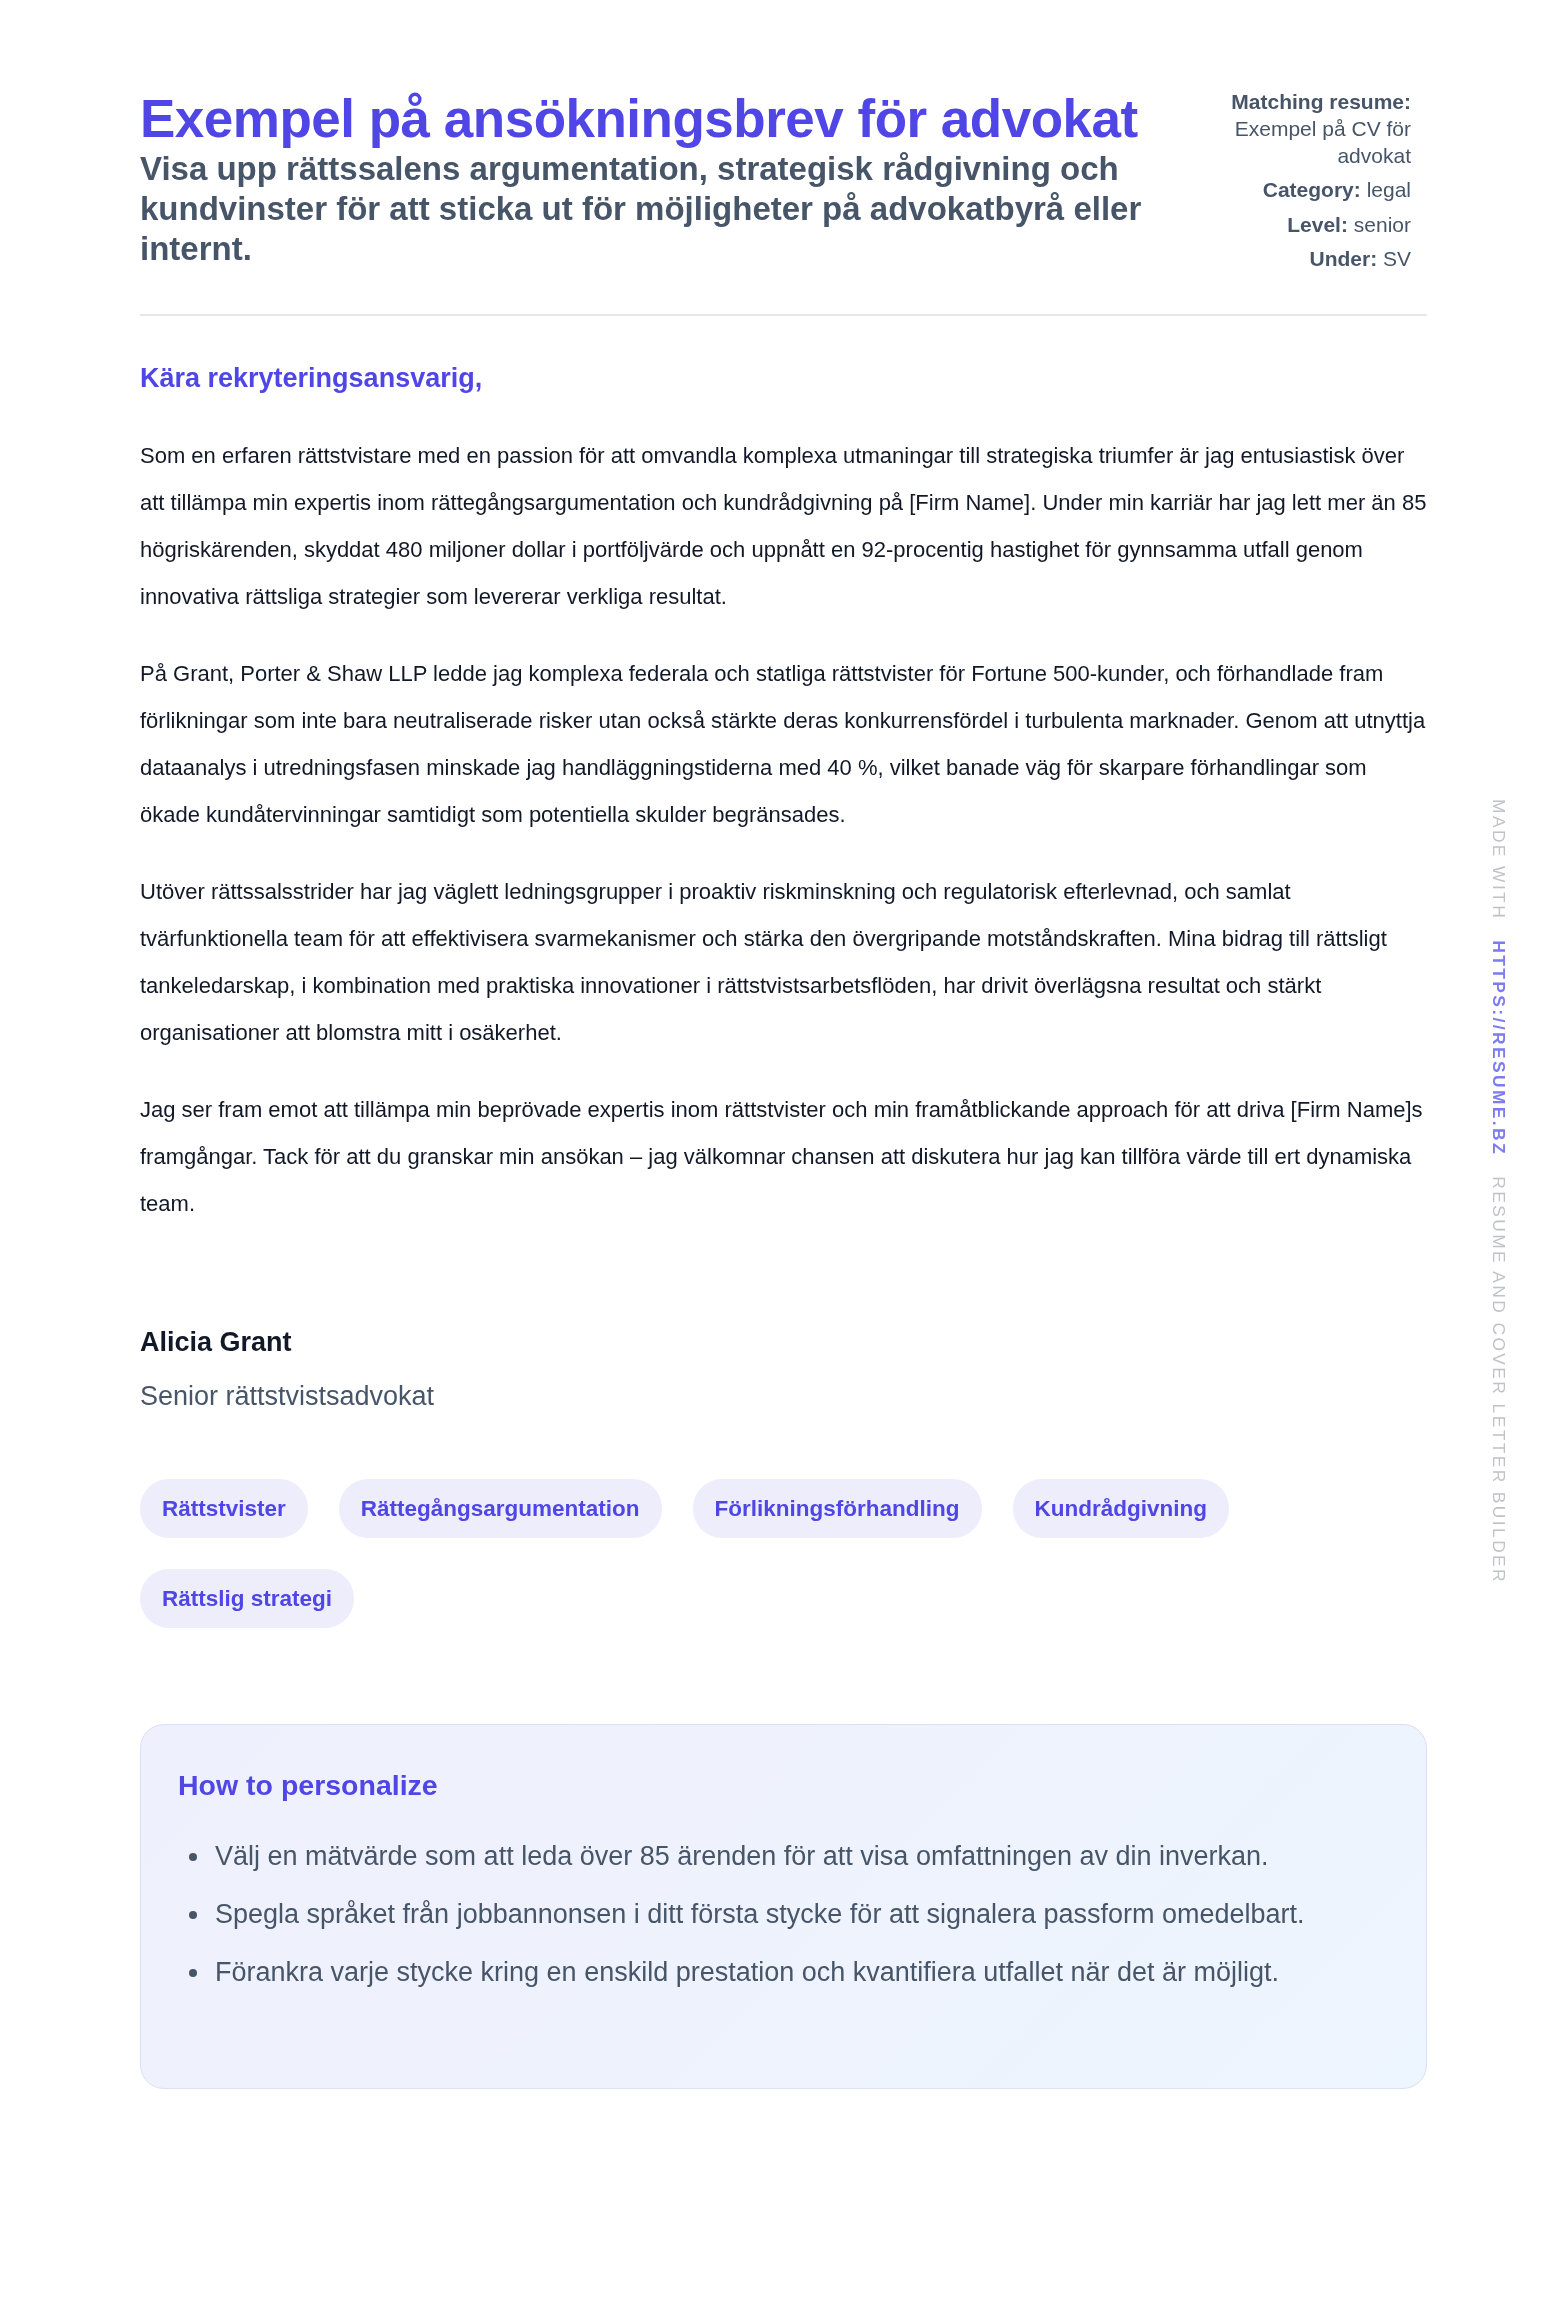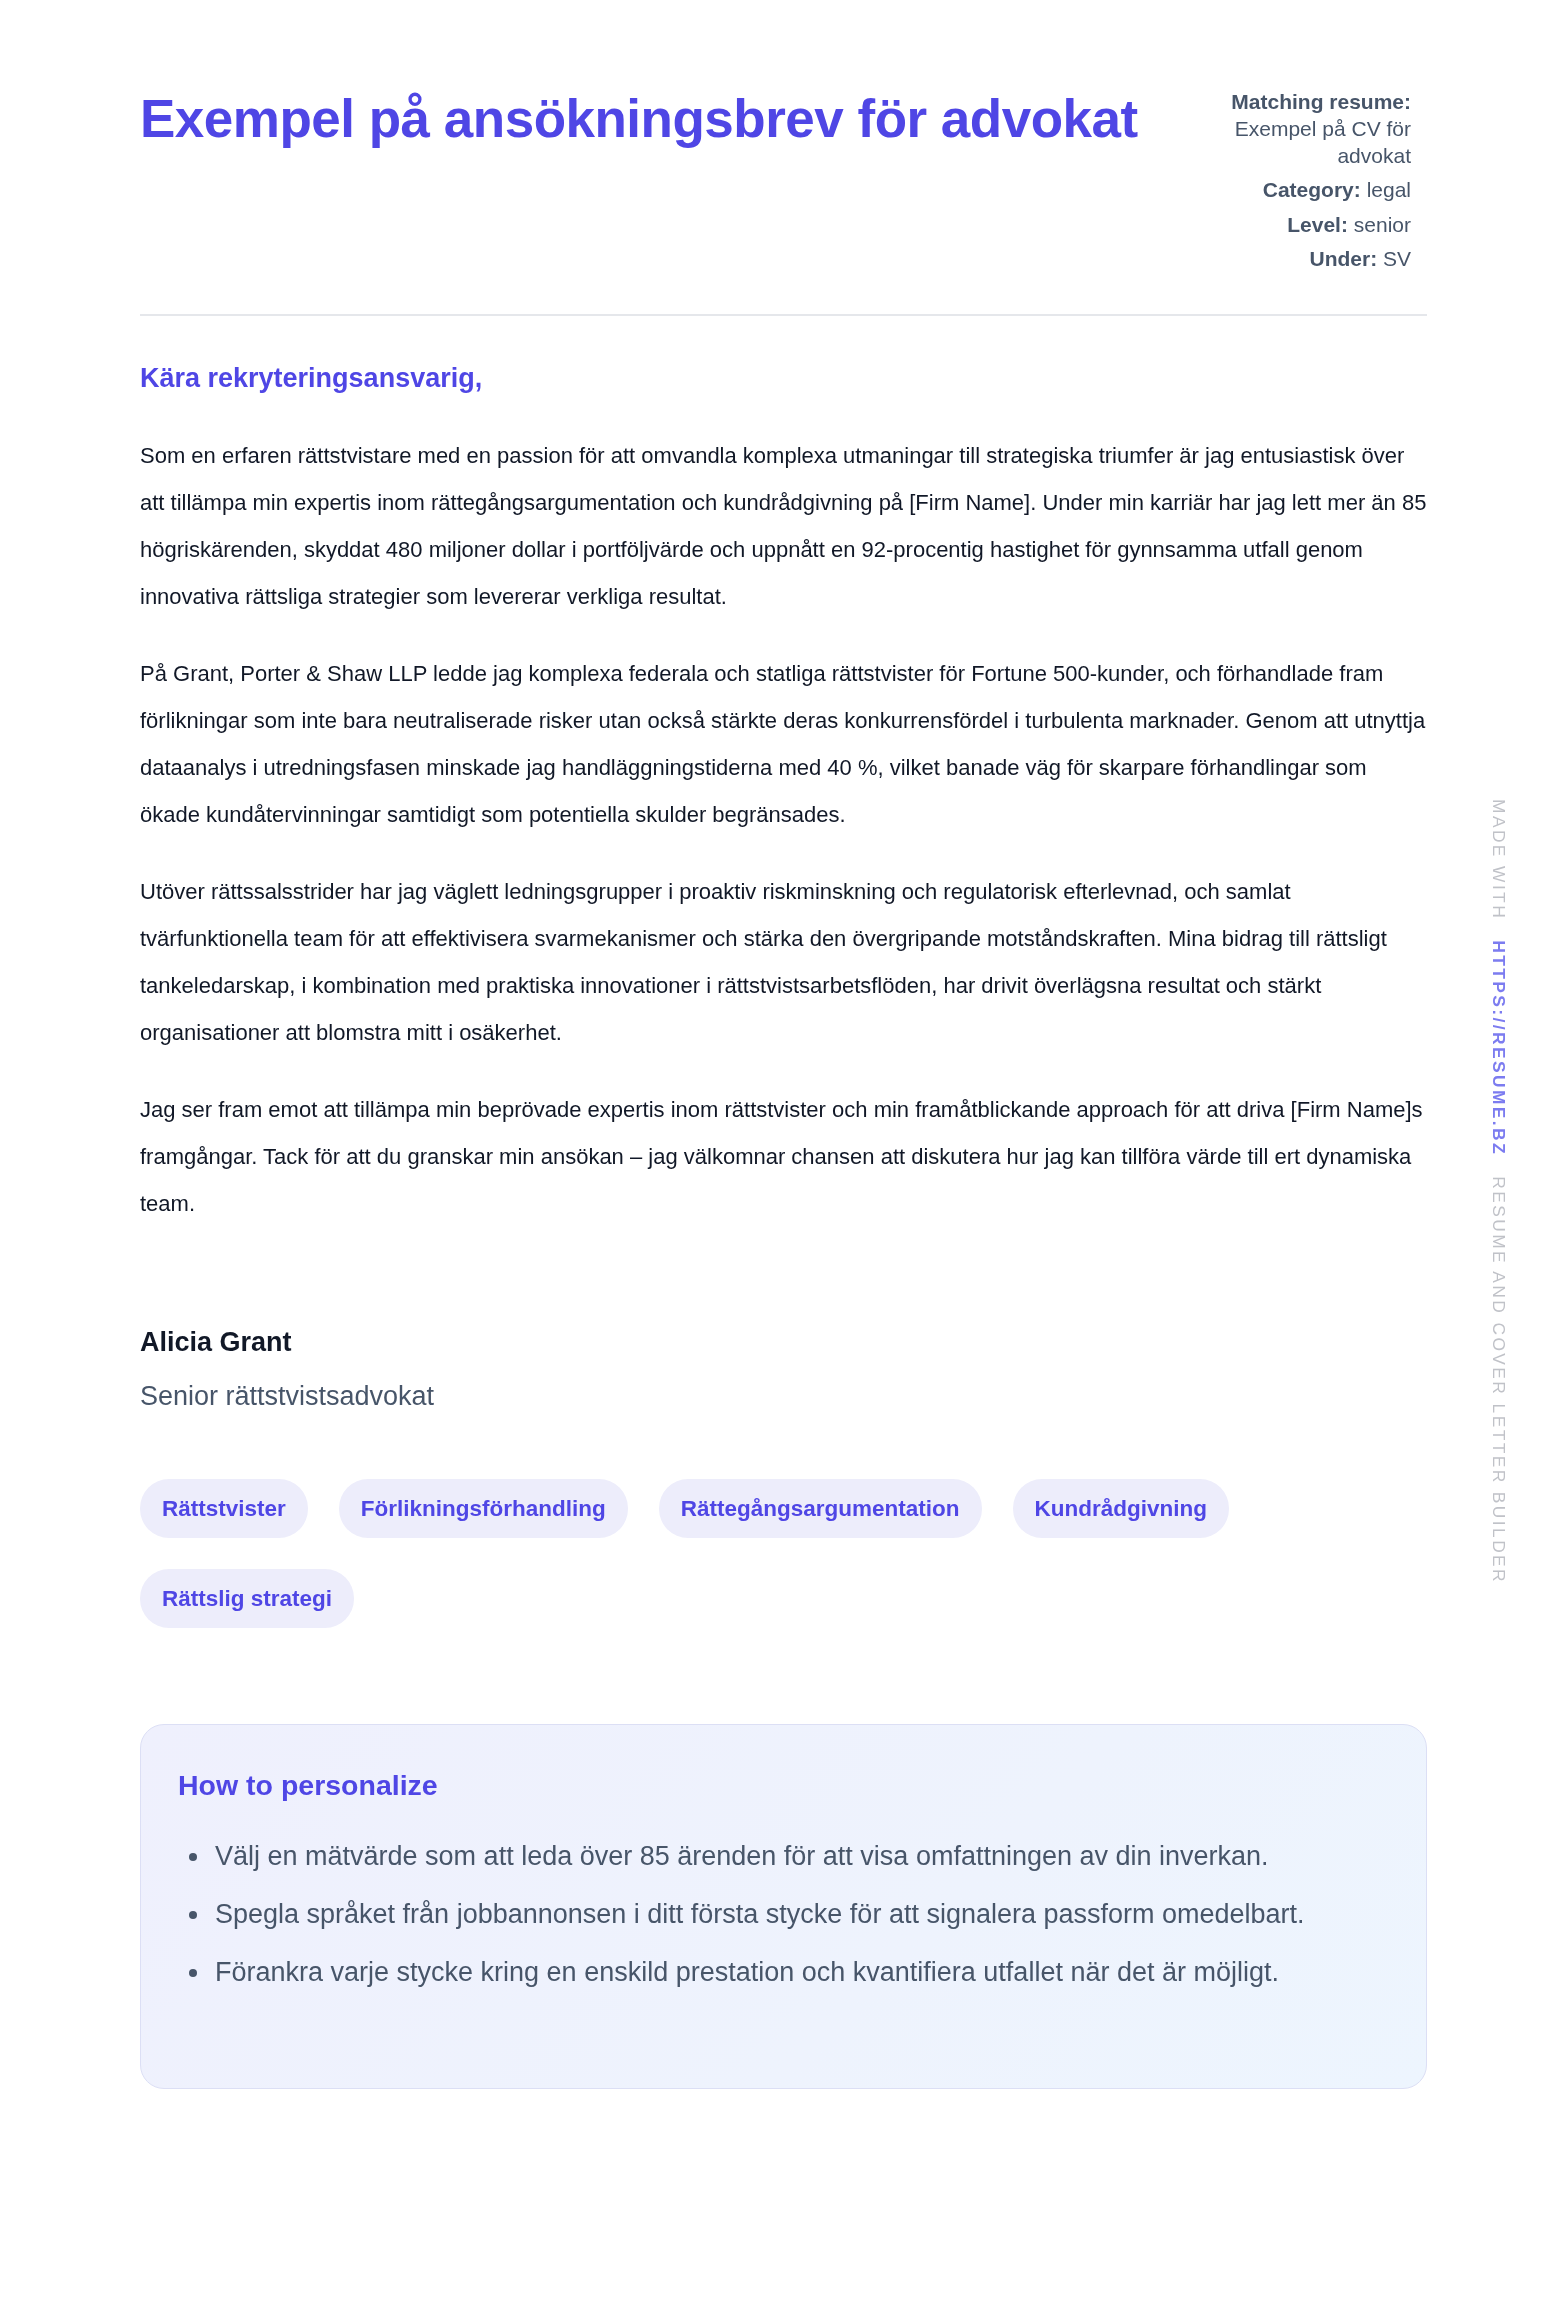--- a/index.html
+++ b/index.html
@@ -156,20 +156,21 @@
     }
   </style>
 </head>
 <body>
 
 <div class="page">
 
   <header class="header">
     <div class="header-left">
       <h1 class="title">Exempel på ansökningsbrev för advokat</h1>
+      <h2 class="subtitle">Visa upp rättssalens argumentation, strategisk rådgivning och kundvinster för att sticka ut för möjligheter på advokatbyrå eller internt.</h2>
     </div>
     <div class="meta">
       <div class="row first">
         <b>Matching resume:</b><br>
         <span>Exempel på CV för advokat</span>
       </div>
       <div class="row">
         <b>Category:</b>
         <span>legal</span>
       </div>
@@ -190,22 +191,22 @@
     <p class="para">På Grant, Porter &amp; Shaw LLP ledde jag komplexa federala och statliga rättstvister för Fortune 500-kunder, och förhandlade fram förlikningar som inte bara neutraliserade risker utan också stärkte deras konkurrensfördel i turbulenta marknader. Genom att utnyttja dataanalys i utredningsfasen minskade jag handläggningstiderna med 40 %, vilket banade väg för skarpare förhandlingar som ökade kundåtervinningar samtidigt som potentiella skulder begränsades.</p>
     <p class="para">Utöver rättssalsstrider har jag väglett ledningsgrupper i proaktiv riskminskning och regulatorisk efterlevnad, och samlat tvärfunktionella team för att effektivisera svarmekanismer och stärka den övergripande motståndskraften. Mina bidrag till rättsligt tankeledarskap, i kombination med praktiska innovationer i rättstvistsarbetsflöden, har drivit överlägsna resultat och stärkt organisationer att blomstra mitt i osäkerhet.</p>
     <p class="para">Jag ser fram emot att tillämpa min beprövade expertis inom rättstvister och min framåtblickande approach för att driva [Firm Name]s framgångar. Tack för att du granskar min ansökan – jag välkomnar chansen att diskutera hur jag kan tillföra värde till ert dynamiska team.</p>
 
     <p class="signature-name">Alicia Grant</p>
     <p class="signature-title">Senior rättstvistsadvokat</p>
   </section>
 
   <div class="tags">
     <span class="tag">Rättstvister</span>
+    <span class="tag">Rättegångsargumentation</span>
     <span class="tag">Förlikningsförhandling</span>
-    <span class="tag">Rättegångsargumentation</span>
     <span class="tag">Kundrådgivning</span>
     <span class="tag">Rättslig strategi</span>
   </div>
 
   <aside class="tips">
     <h3 class="tips-title">How to personalize</h3>
     <ul class="tips-list">
       <li>
         <span class="bullet"></span>
         <span>Välj en mätvärde som att leda över 85 ärenden för att visa omfattningen av din inverkan.</span>

